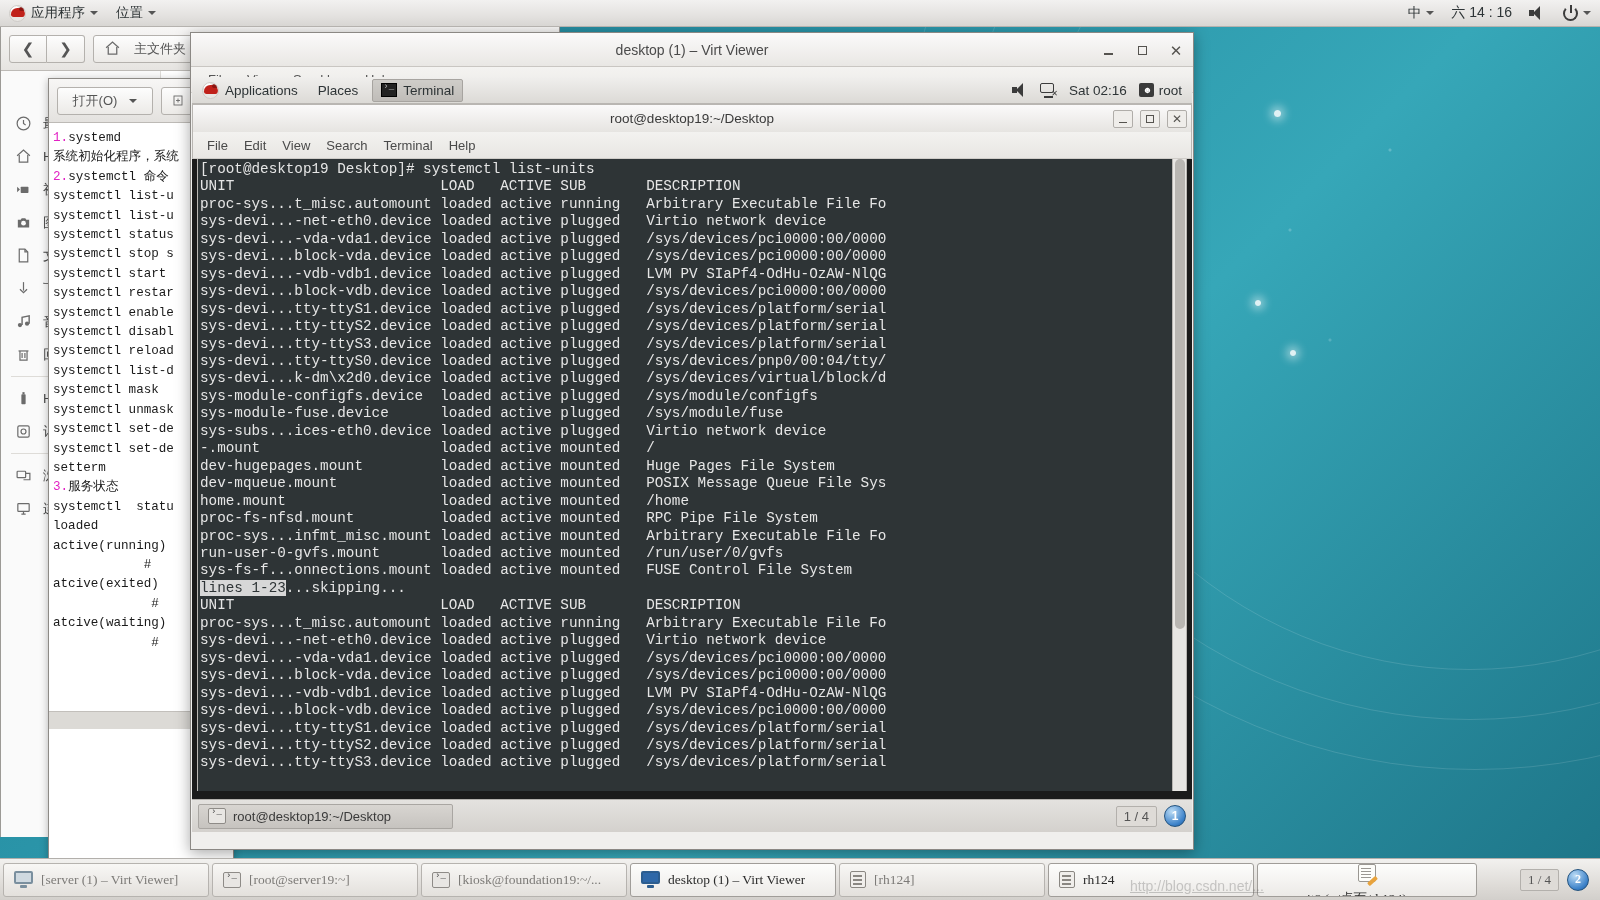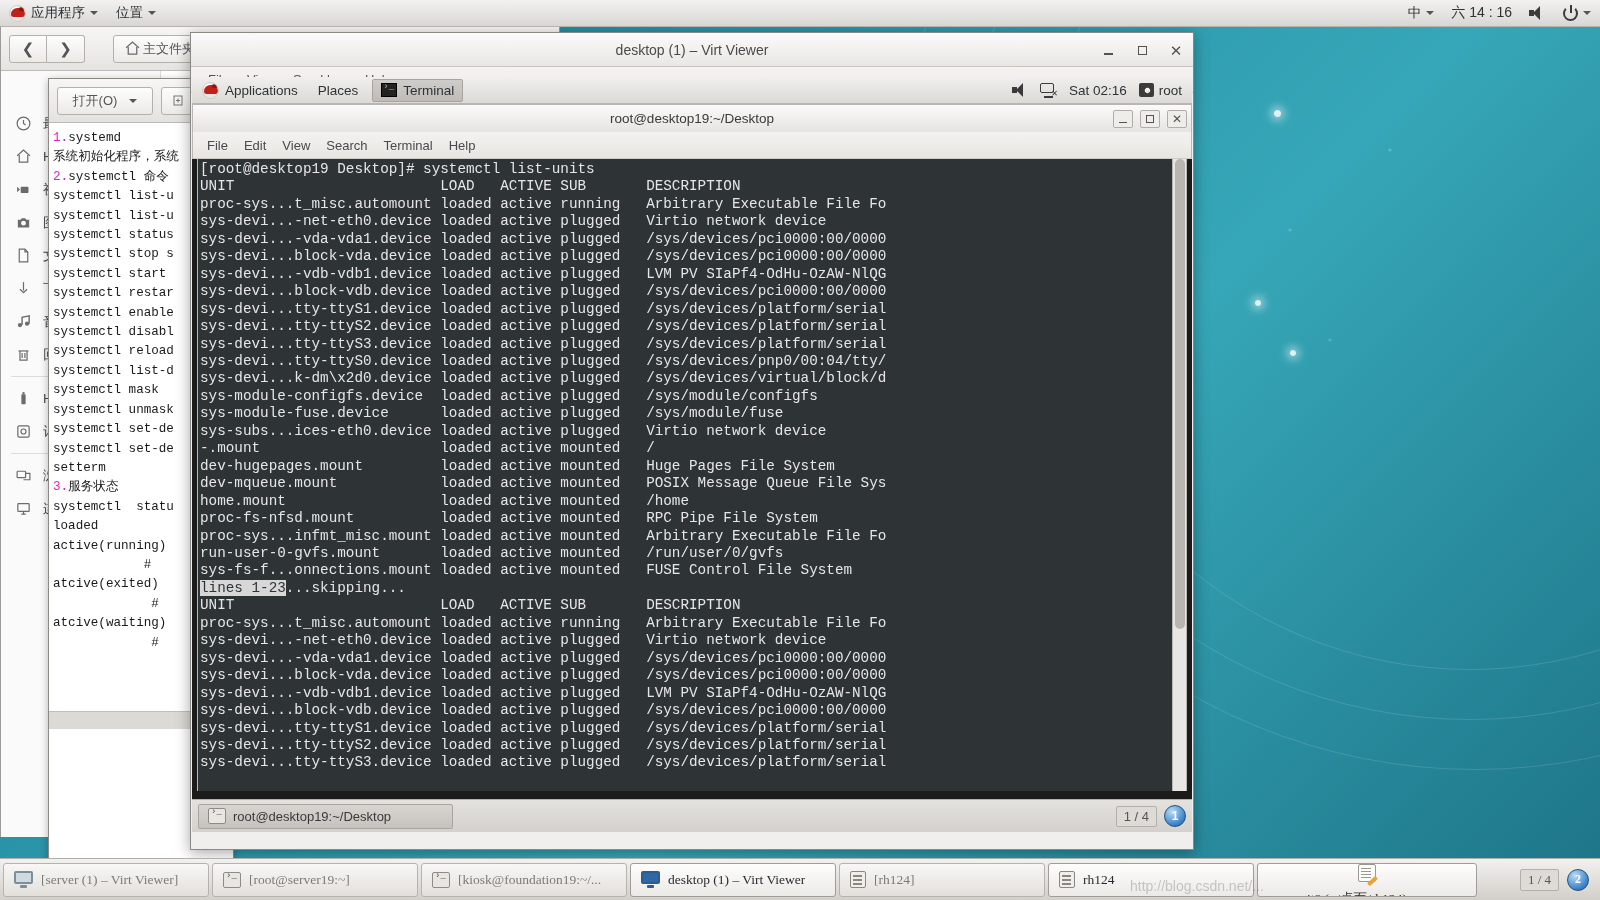--- a/index.html
+++ b/index.html
@@ -50,21 +50,21 @@
     height:44px;background:linear-gradient(to bottom,#f7f6f5,#e6e4e1);
     border-bottom:1px solid #bdbab6;display:flex;align-items:center;padding:0 8px;gap:8px;
   }
   .btn-g{height:28px;border:1px solid #b4b1ad;background:linear-gradient(to bottom,#fdfdfd,#eceae7);
          border-radius:3px;display:flex;align-items:center;justify-content:center;padding:0 10px;color:#555;font-size:13px;}
   .navgrp{display:flex;}
   .navgrp .btn-g{border-radius:0;width:38px;}
   .navgrp .btn-g:first-child{border-radius:3px 0 0 3px;}
   .navgrp .btn-g:last-child{border-radius:0 3px 3px 0;border-left:none;}
   .crumbs{display:flex;}
-  .crumbs .btn-g{border-radius:0;gap:2px;margin-left:20px;}
+  .crumbs .btn-g{border-radius:0;gap:13px;}
   .crumbs .btn-g:first-child{border-radius:3px 0 0 3px;}
   .crumbs .btn-g:last-child{border-radius:0 3px 3px 0;border-left:none;}
   #nautilus .nbody{display:flex;height:766px;}
   .places{width:160px;background:#fafafa;border-right:1px solid #dedcd8;padding-top:36px;}
   .place{display:flex;align-items:center;gap:11px;height:33px;padding-left:14px;color:#4a4a4a;font-size:13.5px;white-space:nowrap;}
   .pl-sep{height:1px;background:#dedcd8;margin:5px 10px;}
   .ficon{width:17px;height:17px;flex:none;color:#6b6b6b;}
   .fview{flex:1;background:#fff;}
   
   #gedit{
@@ -155,21 +155,21 @@
   .ic-monitor .std{position:absolute;left:6px;bottom:0;width:7px;height:3px;background:#7a8f9e;border-radius:1px;}
   .ic-monitor.blue .scr{border-color:#2c5d8f;background:#2f68a8;}
   .ic-monitor.blue .std{background:#2c5d8f;}
   .ic-term{width:18px;height:16px;flex:none;background:#e8e6e3;border:1px solid #8e8b87;border-radius:2px;position:relative;}
   .ic-term:after{content:"›_";position:absolute;left:2px;top:-2px;font-size:9px;color:#444;font-family:"Liberation Mono",monospace;}
   .ic-arch{width:16px;height:17px;flex:none;border:1.5px solid #8a8782;border-radius:2px;background:#f0eeeb;position:relative;}
   .ic-arch:before{content:"";position:absolute;left:2px;top:3px;width:9px;height:1.5px;background:#8a8782;box-shadow:0 4px 0 #8a8782,0 8px 0 #8a8782;}
   .ic-note{width:18px;height:18px;flex:none;background:#fdfdfa;border:1px solid #9a9792;border-radius:2px;position:relative;}
   .ic-note:before{content:"";position:absolute;left:2px;top:3px;width:10px;height:1.2px;background:#9a9792;box-shadow:0 3px 0 #9a9792,0 6px 0 #9a9792,0 9px 0 #9a9792;}
   .ic-note:after{content:"";position:absolute;right:-3px;bottom:-2px;width:11px;height:4px;background:#e8a33d;transform:rotate(-42deg);border-radius:1px;}
-  .watermark{position:absolute;left:1130px;bottom:6px;color:rgba(90,90,90,.30);font-size:14px;pointer-events:none;}
+  .watermark{position:absolute;left:1130px;bottom:6px;color:rgba(90,90,90,.30);font-size:14px;pointer-events:none;text-decoration:underline;}
 </style>
 </head>
 <body>
 
 <div id="desktop">
   <div class="swoosh" style="left:900px;top:-380px;width:1150px;height:1150px;"></div>
   <div class="swoosh" style="left:960px;top:-300px;width:1020px;height:1020px;"></div>
   <div class="swoosh" style="left:1030px;top:-210px;width:880px;height:880px;"></div>
   <div class="glowdot" style="left:1274px;top:110px;width:7px;height:7px;"></div>
   <div class="glowdot" style="left:1255px;top:300px;width:6px;height:6px;"></div>

